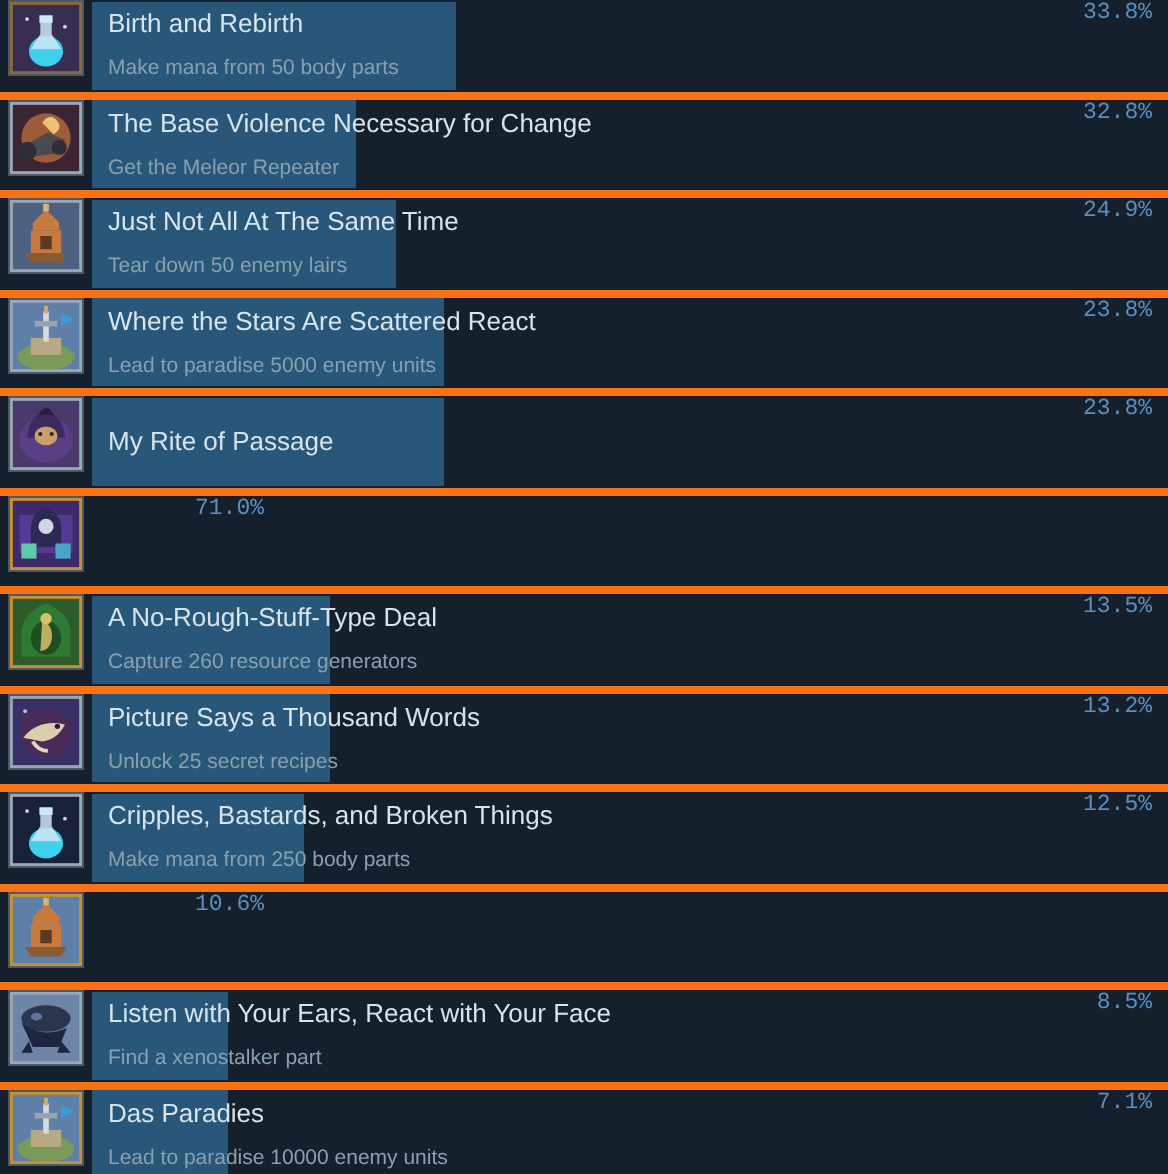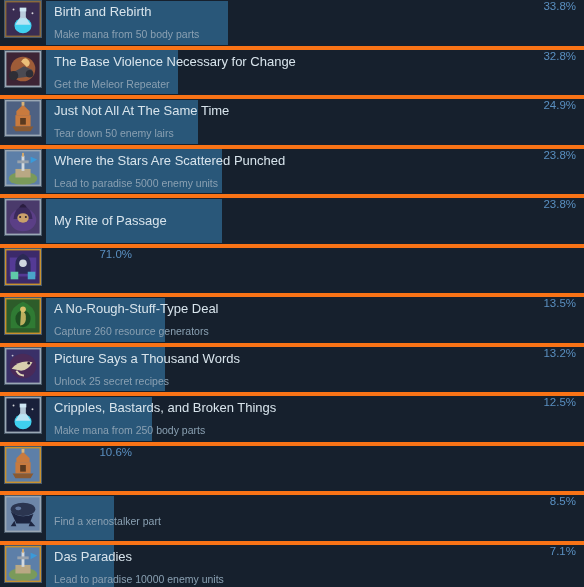--- a/index.html
+++ b/index.html
@@ -132,20 +132,21 @@
   }
 
   .ach-pct {
     flex: 0 0 auto;
     width: 86px;
     text-align: right;
     padding-right: 8px;
     font-size: 11.5px;
     color: #5a8fc0;
     white-space: nowrap;
+    font-family: Liberation Mono, monospace;
   }
 </style>
 </head>
 <body>
 
 <div id="app">
 
 
   <div class="ach-list">
       <div class="ach-row">
@@ -220,21 +221,21 @@
            <rect x="17.5" y="6" width="3" height="16" fill="#d4d9de"></rect>
            <rect x="13" y="11" width="12" height="3" fill="#9aa3ad"></rect>
            <path d="M27 7 l7 3 l-7 4 z" fill="#3a9ad9"></path>
            <rect x="18" y="3" width="2" height="4" fill="#d4a86a"></rect>
      <rect x="0" y="0" width="38" height="38" fill="none" stroke="#9aa7b4" stroke-width="3"></rect>
    </svg>
         </div>
         <div class="ach-body">
           <div class="ach-bar" style="width:176px"></div>
           <div class="ach-text">
-            <div class="ach-title">Where the Stars Are Scattered Punched</div>
+            <div class="ach-title">Where the Stars Are Scattered React</div>
             <div class="ach-desc">Lead to paradise 5000 enemy units</div>
           </div>
         </div>
         <div class="ach-pct">23.8%</div>
       </div>
       <div class="ach-row">
         <div class="ach-icon">
           <svg viewBox="0 0 38 38" preserveAspectRatio="none">
      <rect x="0" y="0" width="38" height="38" fill="#4a3a6b"></rect>
      <ellipse cx="19" cy="22" rx="14" ry="12" fill="#5b3f86"></ellipse>
@@ -352,20 +353,21 @@
            <path d="M6 16 q10 9 24 3 l-4 10 h-14 z" fill="#1d2540"></path>
            <path d="M10 26 l-4 6 h6 z" fill="#1d2540"></path>
            <path d="M27 26 l5 6 h-7 z" fill="#1d2540"></path>
            <ellipse cx="14" cy="13" rx="3" ry="2" fill="#6e87b0" opacity=".8"></ellipse>
      <rect x="0" y="0" width="38" height="38" fill="none" stroke="#9aa7b4" stroke-width="3"></rect>
    </svg>
         </div>
         <div class="ach-body">
           <div class="ach-bar" style="width:68px"></div>
           <div class="ach-text">
+            <div class="ach-title">Listen with Your Ears, React with Your Face</div>
             <div class="ach-desc">Find a xenostalker part</div>
           </div>
         </div>
         <div class="ach-pct">8.5%</div>
       </div>
       <div class="ach-row">
         <div class="ach-icon">
           <svg viewBox="0 0 38 38" preserveAspectRatio="none">
      <rect x="0" y="0" width="38" height="38" fill="#5d7fa8"></rect>
      <ellipse cx="19" cy="30" rx="15" ry="7" fill="#7a9a5a"></ellipse>

